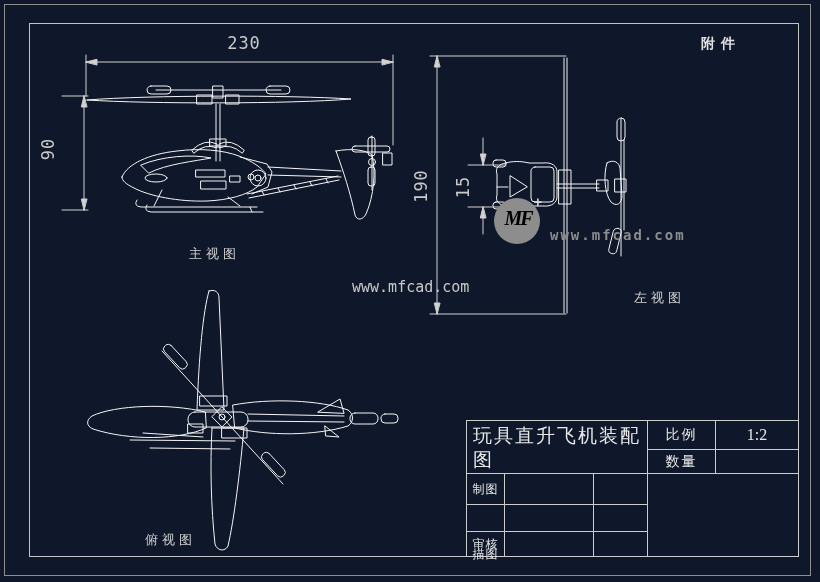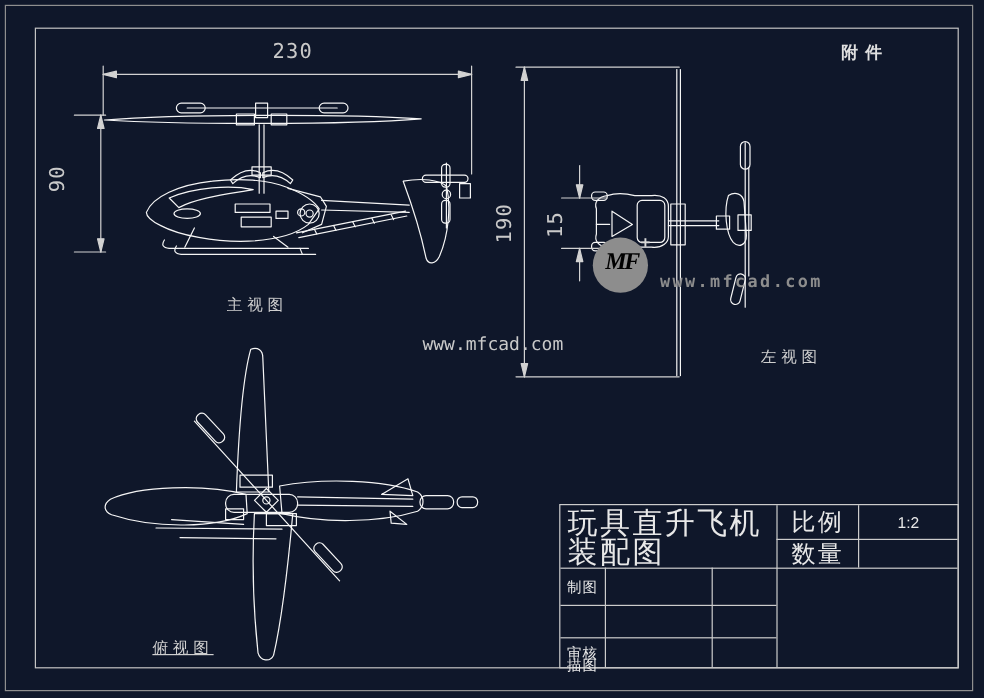--- a/index.html
+++ b/index.html
@@ -52,26 +52,26 @@
   .wm-logo .brand-url{
     position:absolute;left:56px;top:33px;color:#8d8d8d;font-size:14px;font-weight:bold;
     letter-spacing:2px;white-space:nowrap;
     font-family:"DejaVu Sans Mono","Liberation Mono",monospace;
   }
   
   .tb{position:absolute;left:466px;top:420px;width:331px;height:135px;border:1px solid #cccccc;}
   .tb .ln{position:absolute;background:#cccccc;}
   .tb .cell{position:absolute;color:#e8e8e8;overflow:hidden;}
   .tb-title{
-    left:6px;top:3px;width:172px;font-size:25px;line-height:24px;letter-spacing:2px;
+    left:6px;top:3px;width:172px;font-size:19px;line-height:24px;letter-spacing:2px;
     word-break:break-all;
   }
-  .tb-small{display:flex;align-items:center;justify-content:center;font-size:20px;letter-spacing:2px;}
-  .tb-val{display:flex;align-items:center;justify-content:center;font-size:13px;
-    font-family:Liberation Sans, sans-serif;}
+  .tb-small{display:flex;align-items:center;justify-content:center;font-size:14px;letter-spacing:2px;}
+  .tb-val{display:flex;align-items:center;justify-content:center;font-size:16px;
+    font-family:Liberation Serif, serif;}
   .tb-row-label{display:flex;align-items:center;justify-content:center;font-size:12px;letter-spacing:1px;text-align:right;}
 </style>
 </head>
 <body>
 
 <div class="stage">
 
   <div class="border-rect outer-frame"></div>
   <div class="border-rect inner-frame"></div>
 
@@ -225,21 +225,21 @@
       <line x1="143" y1="433" x2="203" y2="437"></line>
     </g>
   </svg>
 
   <div class="cad-text dim-text" style="left:222px;top:33px;width:44px;text-align:center;">230</div>
   <div class="cad-text dim-text rot" style="left:32px;top:136px;width:32px;height:26px;line-height:26px;">90</div>
   <div class="cad-text dim-text rot" style="left:403px;top:173px;width:36px;height:26px;line-height:26px;">190</div>
   <div class="cad-text dim-text rot" style="left:448px;top:174px;width:30px;height:26px;line-height:26px;">15</div>
 
   <div class="view-label" style="left:189px;top:245px;">主视图</div>
-  <div class="view-label" style="left:127px;top:531px;text-decoration:underline;">俯视图</div>
+  <div class="view-label" style="left:145px;top:531px;">俯视图</div>
   <div class="view-label" style="left:618px;top:289px;margin-left:16px;">左视图</div>
   <div class="attachment-label">附件</div>
 
   <div class="wm-center">www.mfcad.com</div>
 
   <div class="wm-logo">
     <div class="disc">
       <div class="mf">MF</div>
       <div class="spark">+</div>
     </div>

